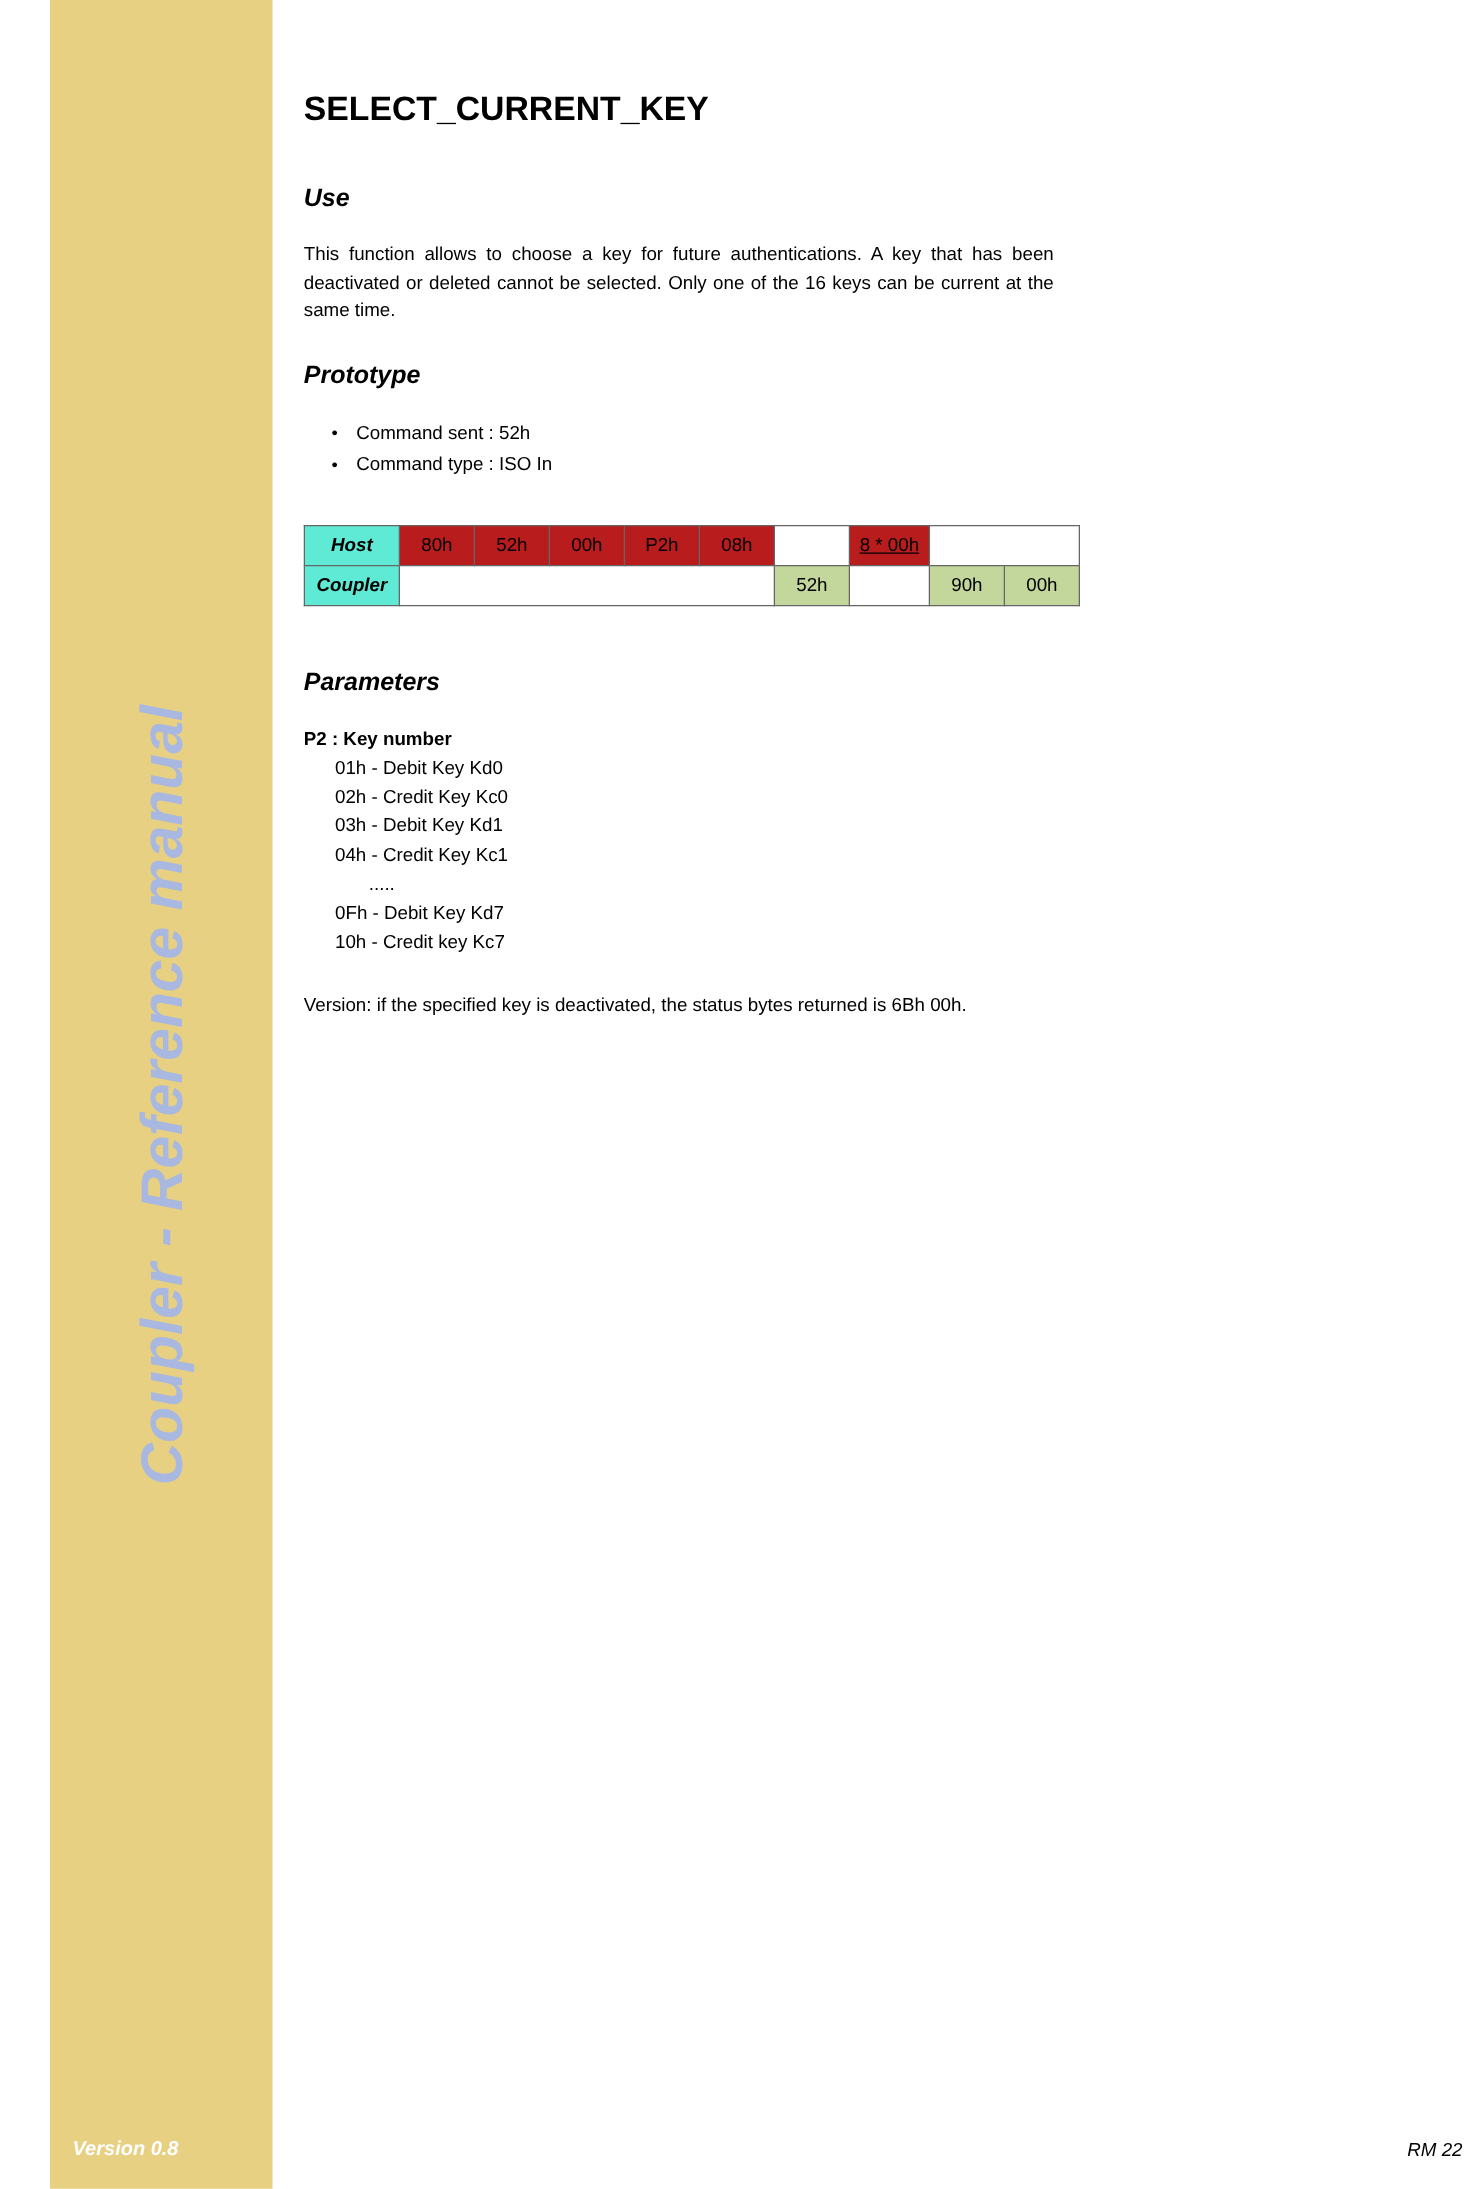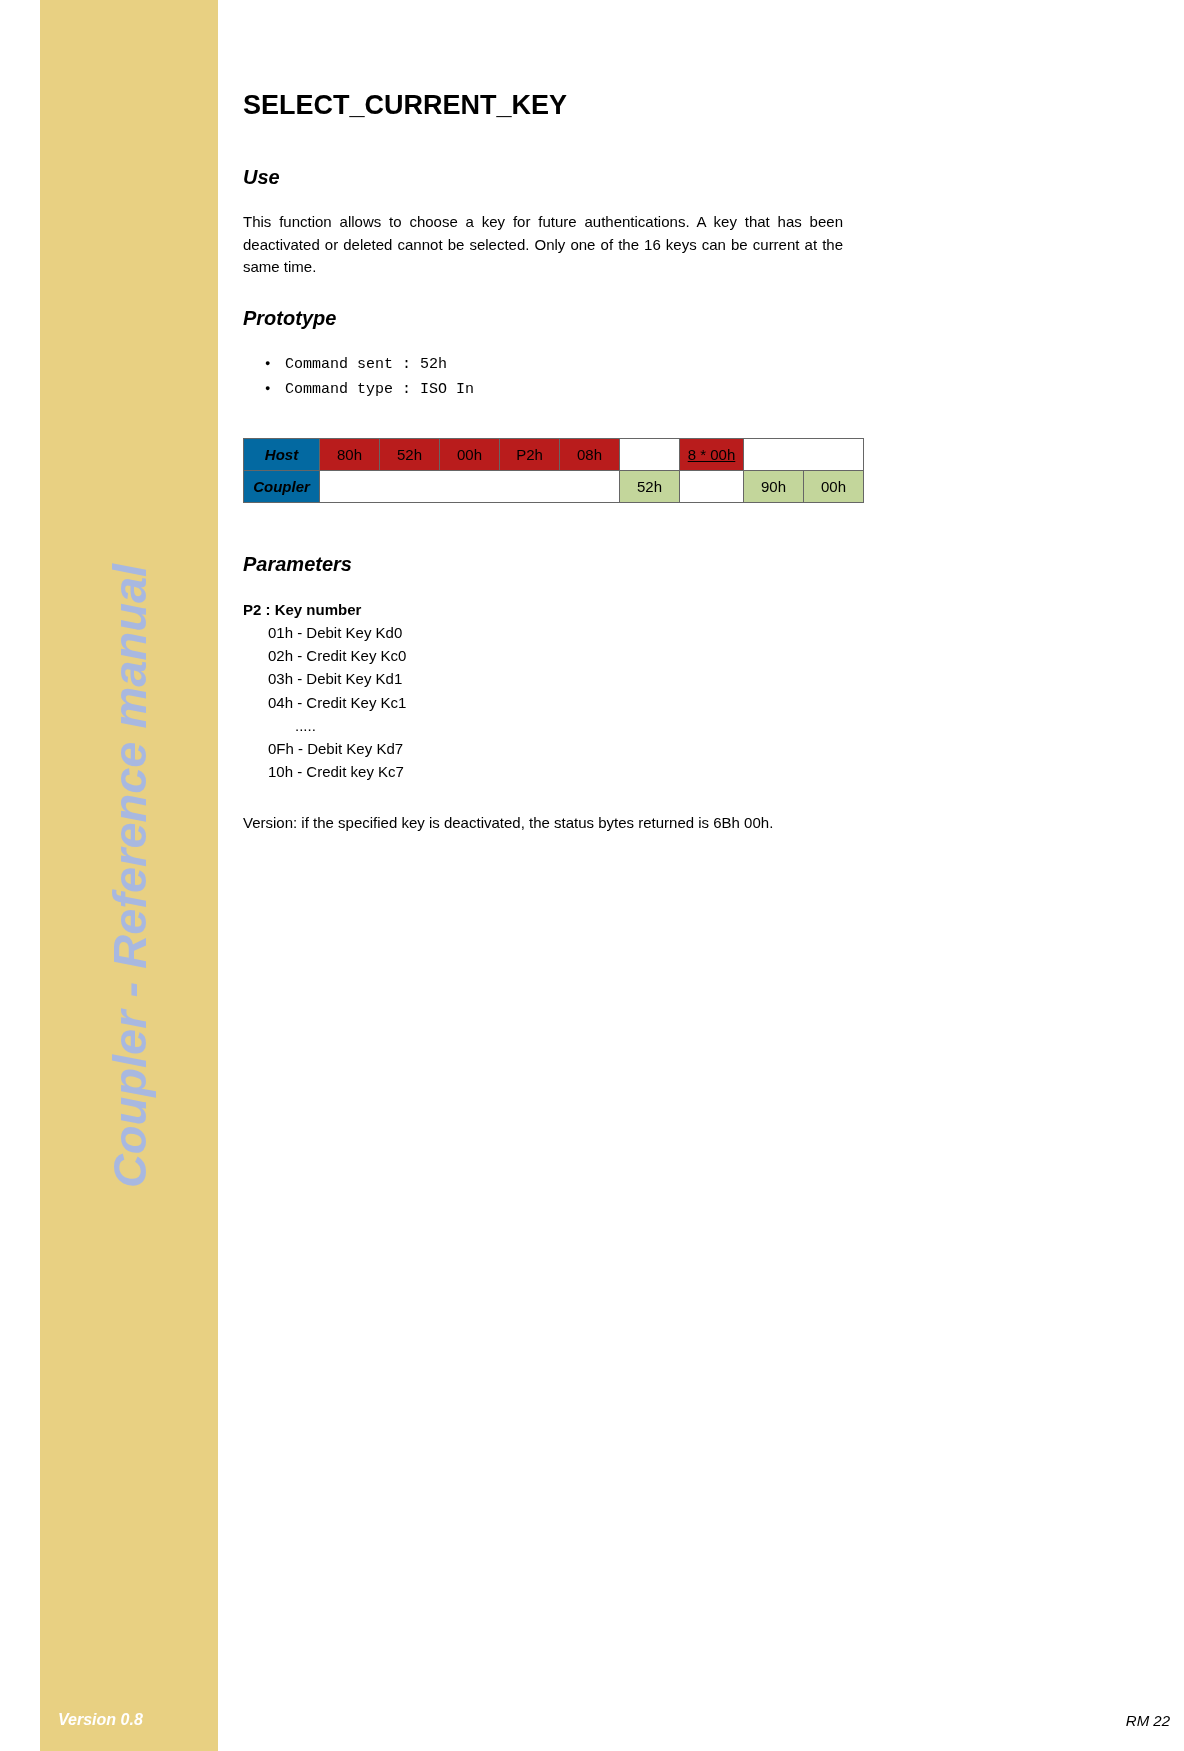--- a/index.html
+++ b/index.html
@@ -38,21 +38,21 @@
       bottom: 22px;
       left: 18px;
       font-style: italic;
       font-weight: bold;
       color: #fff;
       font-size: 16px;
     }
     .content {
       position: absolute;
       left: 243px;
-      top: 90px;
+      top: 72px;
       width: 900px;
     }
     .page-title {
       font-size: 27px;
       font-weight: bold;
       margin-bottom: 45px;
     }
     .section-title {
       font-size: 20px;
       font-weight: bold;
@@ -63,21 +63,20 @@
     .body-text {
       font-size: 15px;
       line-height: 1.5;
       margin-bottom: 28px;
       text-align: justify;
       width: 600px;
     }
     .bullet-list {
       margin-bottom: 35px;
       padding-left: 42px;
-      font-family: Liberation Mono, monospace;
     }
     .bullet-item {
       font-size: 15px;
       line-height: 1.7;
       position: relative;
     }
     .bullet-item::before {
       content: "●";
       position: absolute;
       left: -20px;
@@ -90,21 +89,21 @@
     }
     .proto-table td {
       border: 1px solid #666;
       height: 32px;
       text-align: center;
       vertical-align: middle;
       font-size: 15px;
       padding: 0;
     }
     .cell-header {
-      background: #0369a1;
+      background: #5eead4;
       font-weight: bold;
       font-style: italic;
     }
     .cell-blue { background: #b91c1c; }
     .cell-green { background: #c3d69b; }
     .cell-white { background: #fff; }
     .w-label { width: 76px; }
     .w-small { width: 60px; }
     .w-wide { width: 64px; text-decoration: underline; }
     .params-body {

